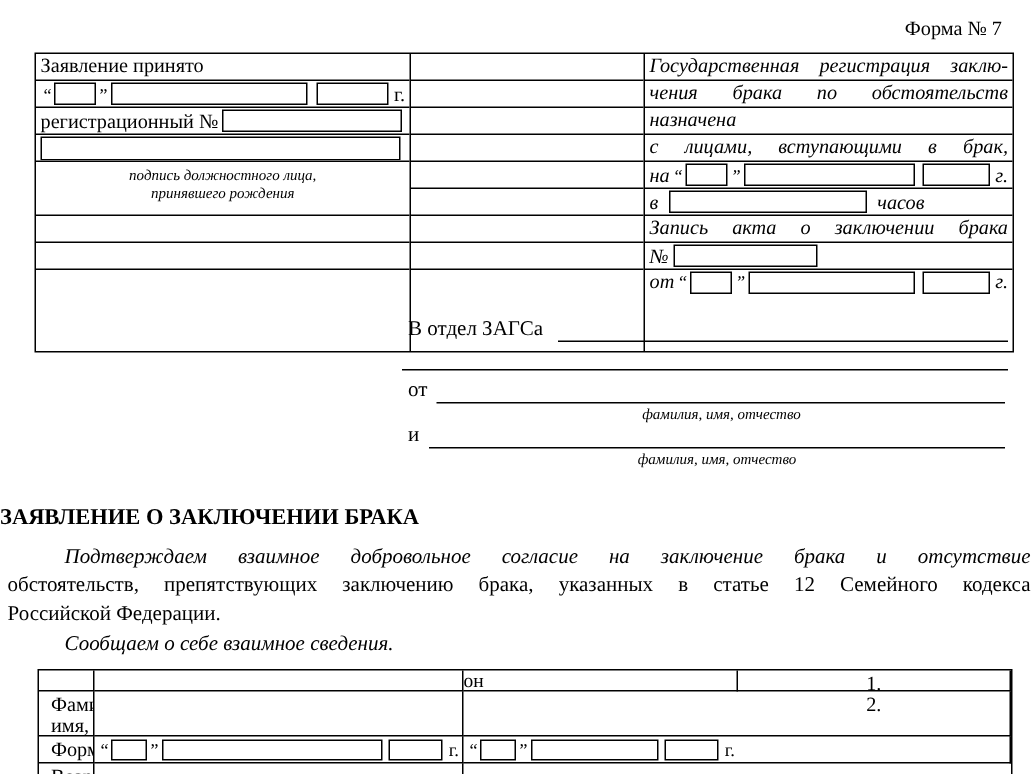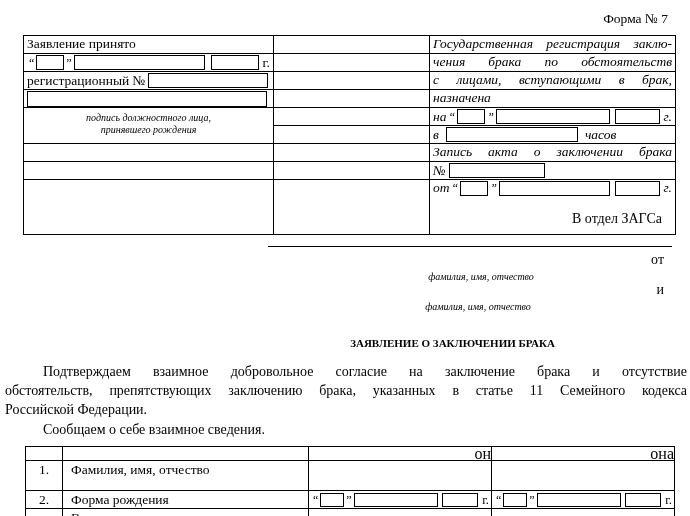--- a/index.html
+++ b/index.html
@@ -30,38 +30,38 @@
   .yr { margin-left:4px; }
   .sp6 { width:6px; } .sp5 { width:5px; }
   .w28 { width:28px; } .w48 { width:48px; } .w45 { width:45px; }
   .w132 { width:132px; margin:0 7px; } .w96 { width:96px; margin-left:3px; }
   .grow { flex:1; }
   .caprow { height:36px; border-bottom:1px solid #000; text-align:center; font-style:italic; font-size:10px; line-height:12px; padding-top:4px; white-space:normal; }
   .r3box { flex:1; margin-left:2px; margin-right:2px; }
   .r4box { flex:1; margin-right:3px; height:16px; }
 
   
-  .aline { display:flex; align-items:flex-end; font-size:14px; line-height:16px; height:17px;flex-direction:column; }
+  .aline { display:flex; align-items:flex-end; font-size:14px; line-height:16px; height:17px; }
   .aline .fill { flex:1; border-bottom:1px solid #000; height:17px; }
   .g10 { margin-right:10px; } .g6 { margin-right:6px; }
   .blank-line { border-bottom:1px solid #000; }
   .fio { font-style:italic; font-size:10px; text-align:center; }
 
   
-  .title { left:0; width:555px; top:337px; text-align:right; font-weight:bold; font-size:11px; }
+  .title { left:0; width:555px; top:337px; text-align:left; font-weight:bold; font-size:15px; }
   .pline { left:5px; width:682px; font-size:14px; line-height:19px; }
   .pjust { text-align:justify; text-align-last:justify; }
-  .indent { padding-left:38px; }
+  .indent { padding-left:38px;font-style:italic; }
 
   
   .dtable { left:25px; top:446px; width:650px; border:1px solid #000; display:grid;
             grid-template-columns:37px 246px 183px 182px; grid-template-rows:14px 30px 18px 18px; }
   .dc { border-right:1px solid #000; border-bottom:1px solid #000; font-size:13.5px; line-height:14px; overflow:hidden; }
   .dc.lastcol { border-right:none; }
-  .dc.head { text-align:right; font-size:16px; }
+  .dc.head { text-align:left; font-size:13px; }
   .dc.num { text-align:center; padding-top:2px; }
   .dc.lbl { padding:2px 2px 0 8px; }
   .dc.dstrip { display:flex; align-items:center; padding:0 2px; font-size:12.5px; }
   .dbox { border:1px solid #000; background:#fff; height:14px; }
   .dw24 { width:24px; } .dw36 { width:36px; } .dsp4 { width:4px; }
 </style>
 </head>
 <body>
 
 <div class="abs form-no">Форма № 7</div>
@@ -103,22 +103,22 @@
     <div class="hrow"></div>
     <div class="hrow"></div>
     <div class="hrow"></div>
     <div class="hrow"></div>
     <div class="hrow last"></div>
   </div>
 
   <div class="colR">
     <div class="hrow jtext">Государственная регистрация заклю-</div>
     <div class="hrow jtext">чения брака по обстоятельств</div>
+    <div class="hrow">назначена</div>
     <div class="hrow jtext">с лицами, вступающими в брак,</div>
-    <div class="hrow">назначена</div>
     <div class="hrow strip">
       <span>на</span>
       <span class="q">“</span>
       <span class="box w28"></span>
       <span class="q">”</span>
       <span class="box grow"></span>
       <span class="sp5"></span>
       <span class="box w45"></span>
       <span class="yr">г.</span>
     </div>
@@ -159,30 +159,29 @@
 
 <div class="abs aline" style="left:272px; top:282px; width:398px;">
   <span class="g6">и</span>
   <span class="fill"></span>
 </div>
 <div class="abs fio" style="left:286px; top:301px; width:384px;">фамилия, имя, отчество</div>
 
 <div class="abs title">ЗАЯВЛЕНИЕ О ЗАКЛЮЧЕНИИ БРАКА</div>
 
 <div class="abs pline pjust indent" style="top:362px;">Подтверждаем  взаимное добровольное согласие на заключение брака и отсутствие</div>
-<div class="abs pline pjust" style="top:381px;">обстоятельств, препятствующих заключению брака, указанных в статье 11 Семейного кодекса</div>
+<div class="abs pline pjust" style="top:381px;">обстоятельств, препятствующих заключению брака, указанных в статье 12 Семейного кодекса</div>
 <div class="abs pline" style="top:400px;">Российской Федерации.</div>
 <div class="abs pline indent" style="top:420px;">Сообщаем о себе взаимное сведения.</div>
 
 <div class="abs dtable">
 
   <div class="dc head"></div>
   <div class="dc head"></div>
   <div class="dc head">он</div>
-  <div class="dc head lastcol">она</div>
 
   <div class="dc num">1.</div>
   <div class="dc lbl">Фамилия, имя, отчество</div>
   <div class="dc"></div>
   <div class="dc lastcol"></div>
 
   <div class="dc num">2.</div>
   <div class="dc lbl">Форма рождения</div>
   <div class="dc dstrip">
     <span class="q">“</span>

